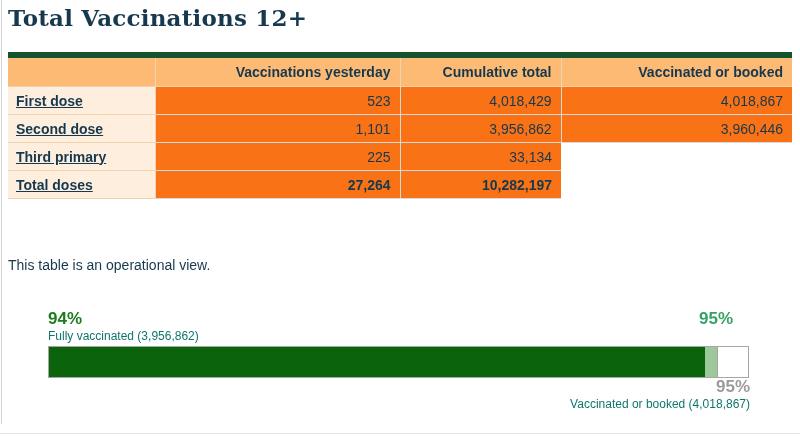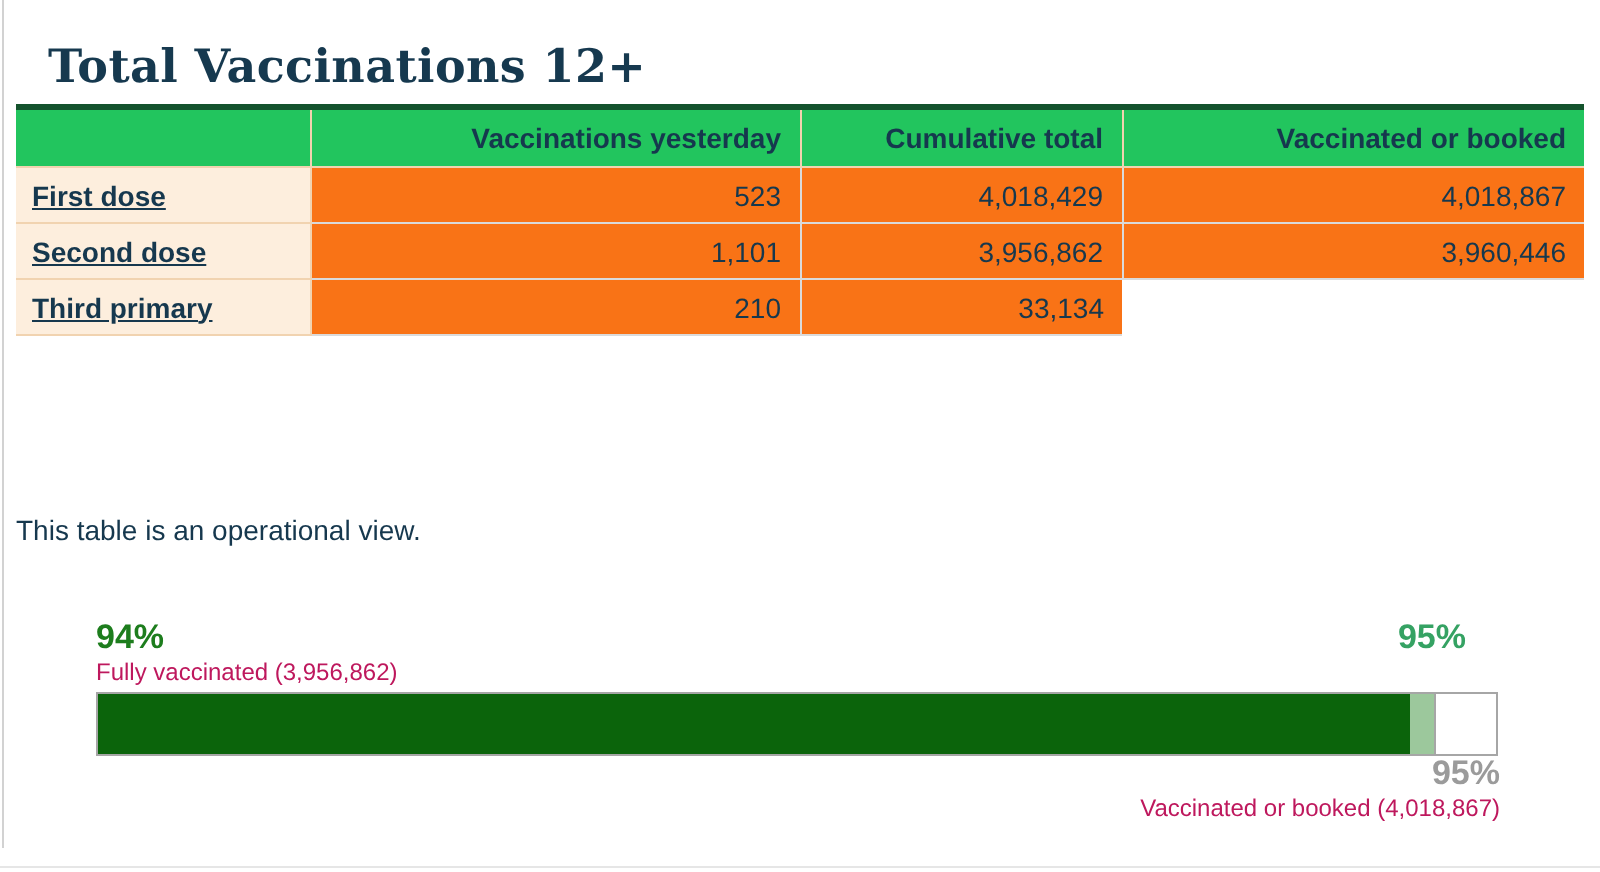--- a/index.html
+++ b/index.html
@@ -7,36 +7,36 @@
     width:800px;height:436px;position:relative;background:#ffffff;
     font-family:"Liberation Sans",sans-serif;overflow:hidden;
     -webkit-font-smoothing:antialiased;
   }
   
   .edge-left{position:absolute;left:1px;top:0;width:1px;height:424px;background:#d2d2d2;}
   .edge-bottom{position:absolute;left:0;top:433px;width:800px;height:1px;background:#e6e6e6;}
 
   
   .page-title{
-    position:absolute;left:8px;top:4px;margin:16px;
+    position:absolute;left:8px;top:4px;margin:0;
     font-family:"DejaVu Serif","Liberation Serif",serif;
     font-size:23px;font-weight:bold;color:#16394f;letter-spacing:.2px;
   }
 
   
   table.vax{
     position:absolute;left:8px;top:52px;width:784px;
     border-collapse:collapse;table-layout:fixed;
     font-size:14px;color:#16384e;
   }
   col.c0{width:147px;}col.c1{width:245px;}col.c2{width:161px;}col.c3{width:231px;}
   th,td{height:27px;padding:0;vertical-align:middle;font-weight:normal;}
   thead th{
-    height:28px;background:#22c55e;font-weight:bold;text-align:right;
-    padding-right:9px;border-top:3px solid #14532d;border-bottom:1px solid #f1d3b0;
+    height:28px;background:#fdba74;font-weight:bold;text-align:right;
+    padding-right:9px;border-top:6px solid #14532d;border-bottom:1px solid #f1d3b0;
     border-right:1px solid #f1d3b0;
   }
   thead th:first-child{text-align:left;padding-left:8px;}
   thead th:last-child{border-right:none;}
   td.lbl{
     background:#fdeedd;font-weight:bold;text-align:left;padding-left:8px;
     border-bottom:1px solid #f1d3b0;border-right:1px solid #f1d3b0;text-decoration:underline;
   }
   td.num{
     background:#f97316;text-align:right;padding-right:9px;
@@ -50,21 +50,21 @@
   .footnote{position:absolute;left:8px;top:257px;font-size:14px;color:#16384e;}
 
   
   .pb-left{position:absolute;left:48px;top:309px;text-align:left;}
   .pb-right-top{position:absolute;right:67px;top:309px;text-align:right;}
   .pb-right-bottom{position:absolute;right:50px;top:377px;text-align:right;}
   .pct{font-size:17px;font-weight:bold;line-height:20px;}
   .pct.g-dark{color:#1d7d1d;}
   .pct.g-med{color:#35a263;}
   .pct.gray{color:#9b9b9b;}
-  .pb-label{font-size:12px;line-height:15px;color:#be185d;}
+  .pb-label{font-size:12px;line-height:15px;color:#0f766e;}
   .bar{
     position:absolute;left:48px;top:346px;width:701px;height:32px;
     box-sizing:border-box;border:1px solid #a6a6a6;background:#ffffff;
     display:flex;
   }
   .seg-dark{width:656px;background:#0b640b;height:100%;}
   .seg-light{width:12px;background:#9cc89c;height:100%;}
   .seg-divider{width:1px;background:#a6a6a6;height:100%;}
   .seg-rest{flex:1;background:#ffffff;height:100%;}
 </style>
@@ -99,22 +99,28 @@
       <td class="num endcol">4,018,867</td>
     </tr>
     <tr>
       <td class="lbl">Second dose</td>
       <td class="num">1,101</td>
       <td class="num">3,956,862</td>
       <td class="num endcol">3,960,446</td>
     </tr>
     <tr>
       <td class="lbl">Third primary</td>
-      <td class="num">210</td>
+      <td class="num">225</td>
       <td class="num endcol">33,134</td>
+      <td class="blank"></td>
+    </tr>
+    <tr class="total">
+      <td class="lbl">Total doses</td>
+      <td class="num">27,264</td>
+      <td class="num endcol">10,282,197</td>
       <td class="blank"></td>
     </tr>
   </tbody>
 </table>
 
 <div class="footnote">This table is an operational view.</div>
 
 <div class="pb-left">
   <div class="pct g-dark">94%</div>
   <div class="pb-label">Fully vaccinated (3,956,862)</div>

